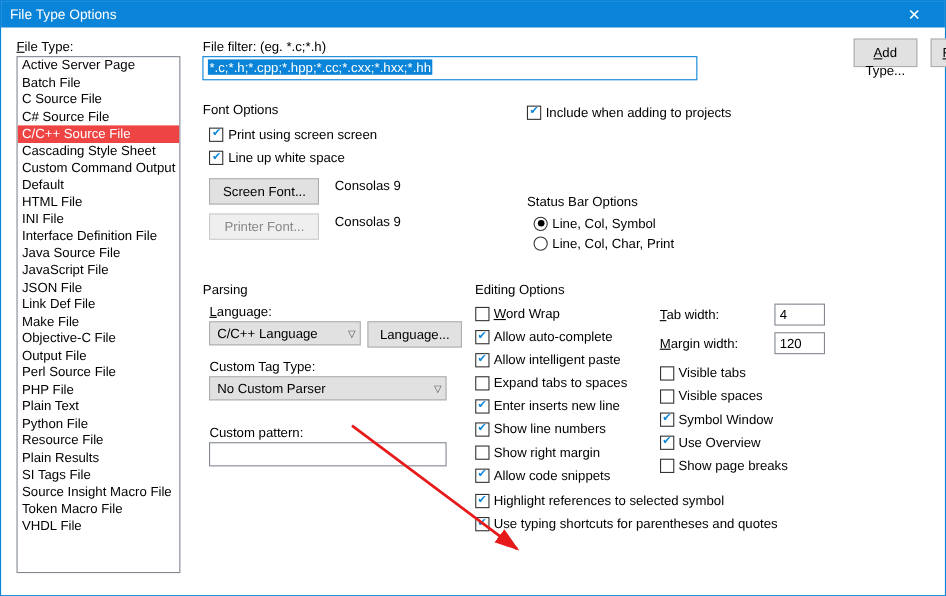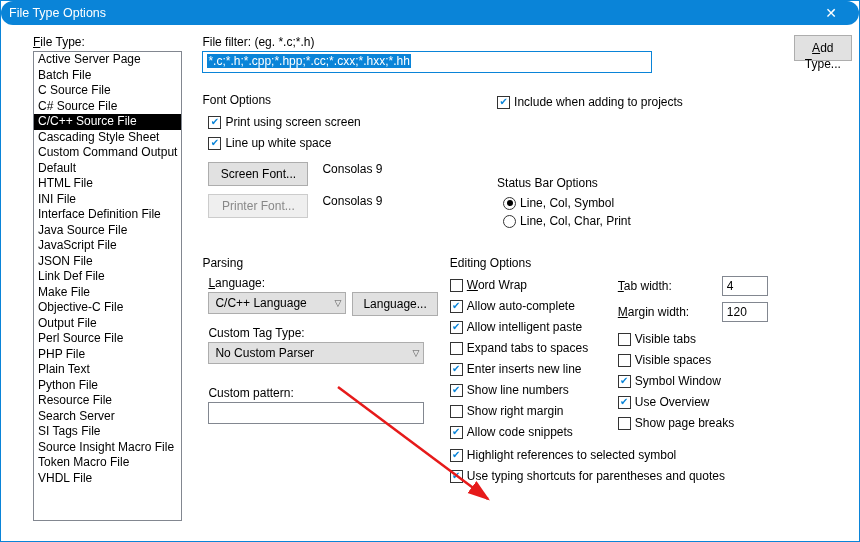--- a/index.html
+++ b/index.html
@@ -18,34 +18,33 @@
     position: relative;
   }
   .titlebar {
     height: 24px;
     background: #0a84d8;
     color: #fff;
     display: flex;
     align-items: center;
     padding: 0 8px;
     font-size: 12.5px;
-    border-radius: 12px;
   }
   .titlebar .title { flex: 1; }
   .titlebar .close-btn {
     width: 40px;
     height: 24px;
     display: flex;
     align-items: center;
     justify-content: center;
     cursor: pointer;
     font-size: 14px;
   }
   .content {
-    padding: 10px 32px;
+    padding: 10px 14px;
     display: flex;
     gap: 20px;
     height: calc(100% - 24px);
   }
   .left-col {
     width: 198px;
     display: flex;
     flex-direction: column;
   }
   .label {
@@ -64,21 +63,21 @@
   .listbox::-webkit-scrollbar-track { background:#f0f0f0; }
   .listbox::-webkit-scrollbar-thumb { background:#c0c0c0; border:1px solid #a0a0a0; }
   .list-item {
     padding: 0px 4px;
     white-space: nowrap;
     line-height: 15.5px;
     font-size: 12px;
     cursor: default;
   }
   .list-item.selected {
-    background: #000000;
+    background: #ef4444;
     color: #fff;
   }
   .middle-col {
     flex: 1;
     position: relative;
   }
   .filter-row { margin-bottom: 4px; }
   .filter-input {
     width: 450px;
     height: 22px;
@@ -252,21 +251,21 @@
           <div class="list-item">JSON File</div>
           <div class="list-item">Link Def File</div>
           <div class="list-item">Make File</div>
           <div class="list-item">Objective-C File</div>
           <div class="list-item">Output File</div>
           <div class="list-item">Perl Source File</div>
           <div class="list-item">PHP File</div>
           <div class="list-item">Plain Text</div>
           <div class="list-item">Python File</div>
           <div class="list-item">Resource File</div>
-          <div class="list-item">Search Server</div>
+          <div class="list-item">Plain Results</div>
           <div class="list-item">SI Tags File</div>
           <div class="list-item">Source Insight Macro File</div>
           <div class="list-item">Token Macro File</div>
           <div class="list-item">VHDL File</div>
         </div>
     </div>
 
     <div class="middle-col">
 
       <div class="filter-row">

